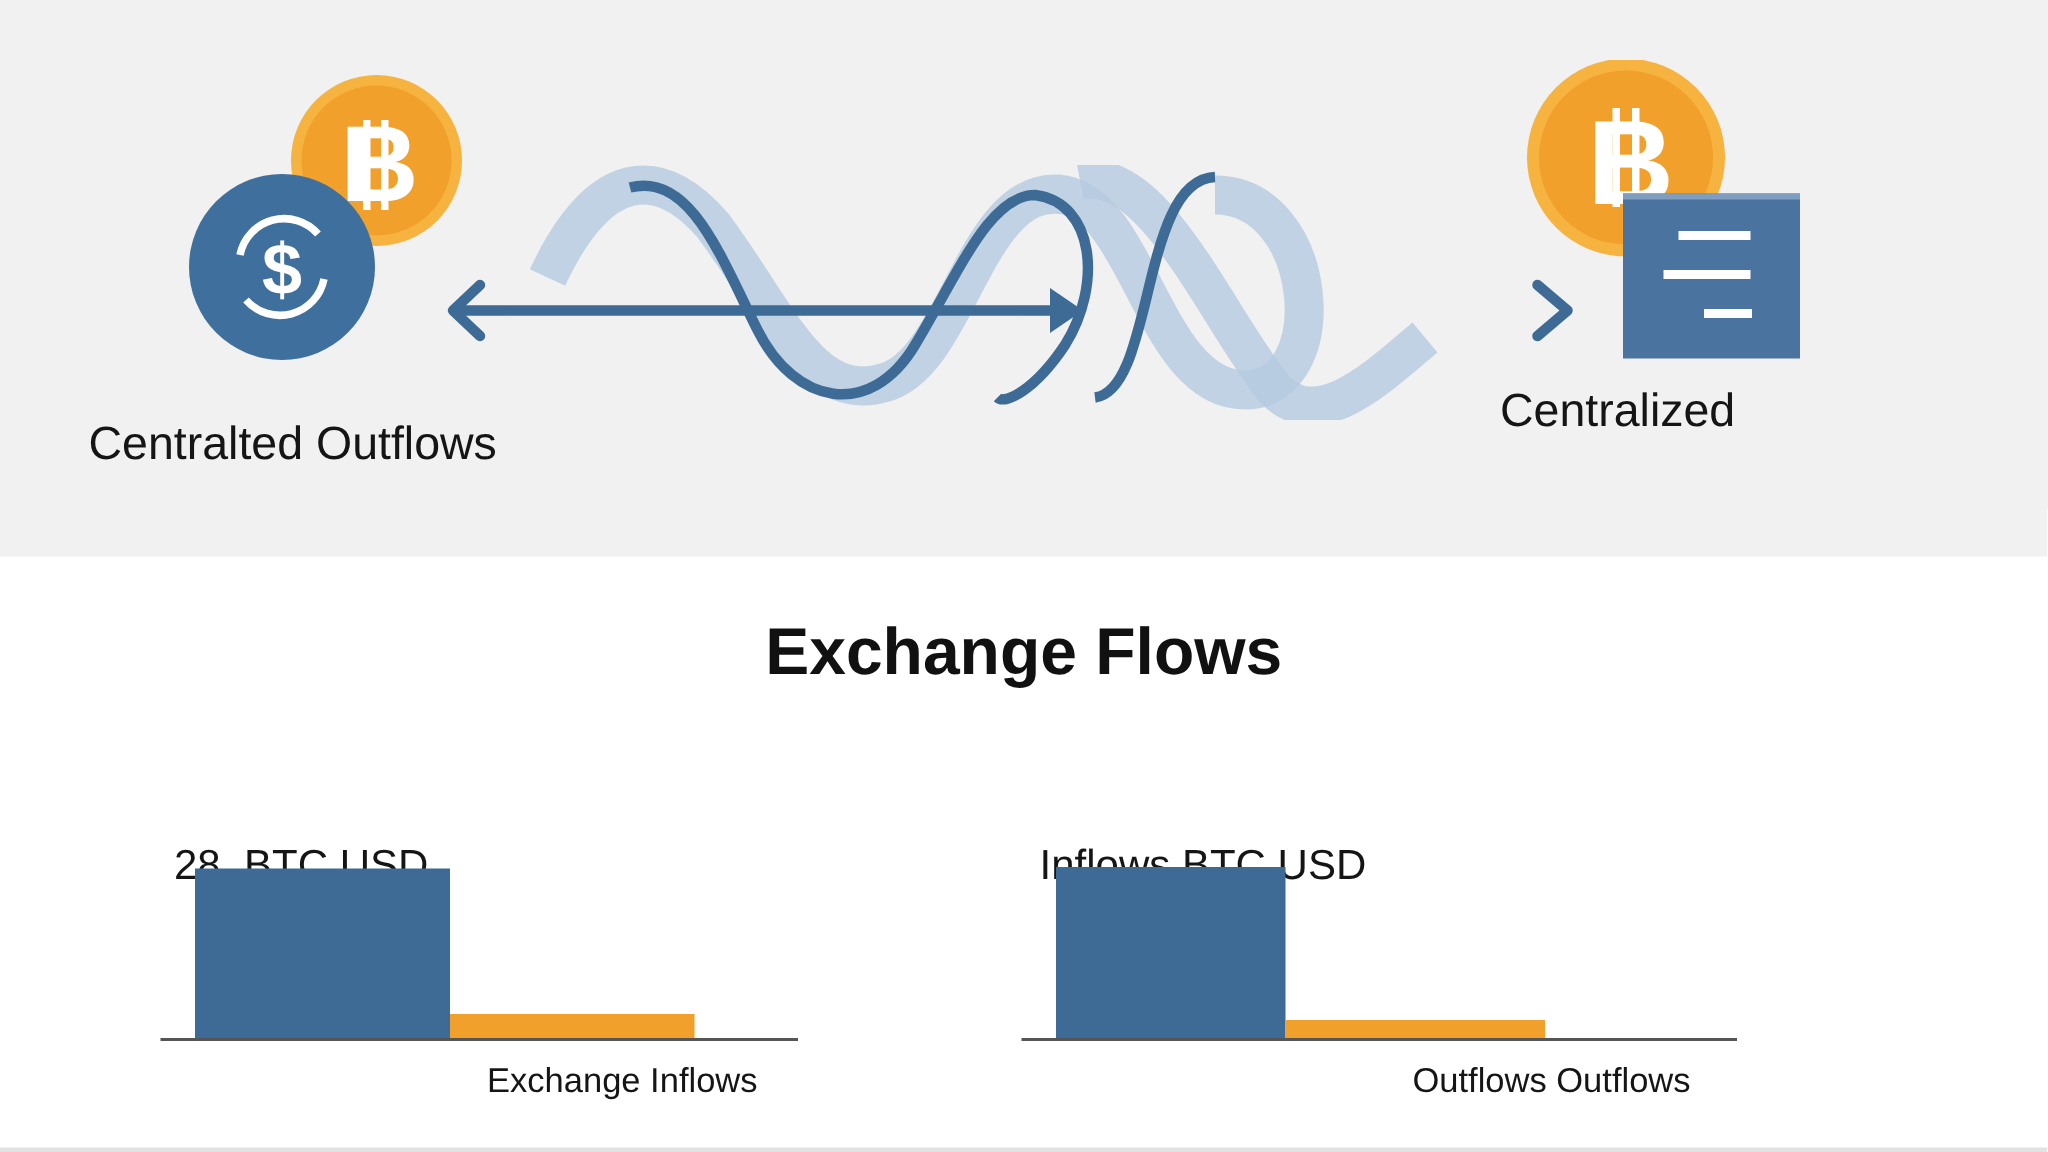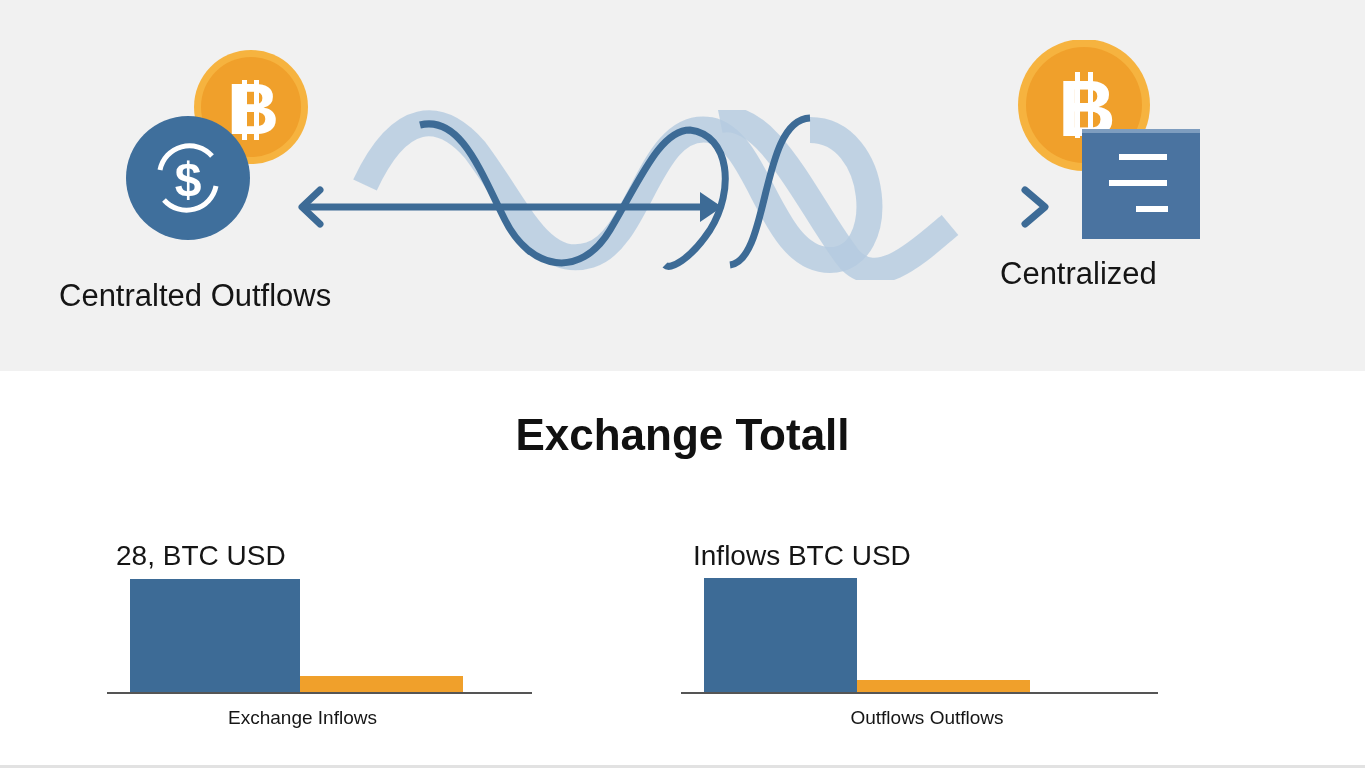--- a/index.html
+++ b/index.html
@@ -2,22 +2,22 @@
 <html><head>
 <meta charset="utf-8">
 <style>
   html, body { margin:0; padding:0; }
   body { width:1365px; height:768px; position:relative; overflow:hidden; background:#ffffff; font-family:"Liberation Sans", "DejaVu Sans", sans-serif; color:#111; }
   .top-band { position:absolute; left:0; top:0; width:1365px; height:371px; background:#f1f1f1; }
   .bottom-line { position:absolute; left:0; top:765px; width:1365px; height:3px; background:#e2e2e2; }
   .abs { position:absolute; }
   .label { font-size:31px; color:#151515; line-height:1.2; }
   .title { font-size:44px; font-weight:bold; color:#111; text-align:center; width:1365px; left:0; top:410px; }
-  .bar-label { font-size:28px; color:#151515; }
-  .axis-label { font-size:19px; color:#151515; text-align:center; }
+  .bar-label { font-size:28px; color:#151515;margin-top:21px; }
+  .axis-label { font-size:23px; color:#151515; text-align:right; }
   .baseline { height:2px; background:#555; }
   .bar { }
 </style>
 </head>
 <body>
 
 <div class="top-band"></div>
 
 <svg class="abs" style="left:120px;top:50px" width="200" height="200">
   <g>
@@ -72,21 +72,21 @@
     <rect x="94" y="140" width="58" height="6" fill="#fff"></rect>
     <rect x="121" y="166" width="32" height="6" fill="#fff"></rect>
   </g>
 </svg>
 
 <div class="abs label" style="left:59px;top:277px">Centralted Outflows</div>
 <div class="abs label" style="left:1000px;top:255px;width:250px;text-align:left">
   <div>Centralized</div>
 </div>
 
-<div class="abs title">Exchange Totall</div>
+<div class="abs title">Exchange Flows</div>
 
 <div class="abs bar-label" style="left:116px;top:540px">28, BTC USD</div>
 <div class="abs bar" style="left:130px;top:579px;width:170px;height:114px;background:#3d6b96"></div>
 <div class="abs bar" style="left:300px;top:676px;width:163px;height:17px;background:#f0a02b"></div>
 <div class="abs baseline" style="left:107px;top:692px;width:425px"></div>
 <div class="abs axis-label" style="left:100px;top:707px;width:405px">Exchange Inflows</div>
 
 <div class="abs bar-label" style="left:693px;top:540px">Inflows BTC USD</div>
 <div class="abs bar" style="left:704px;top:578px;width:153px;height:115px;background:#3d6b96"></div>
 <div class="abs bar" style="left:857px;top:680px;width:173px;height:13px;background:#f0a02b"></div>

